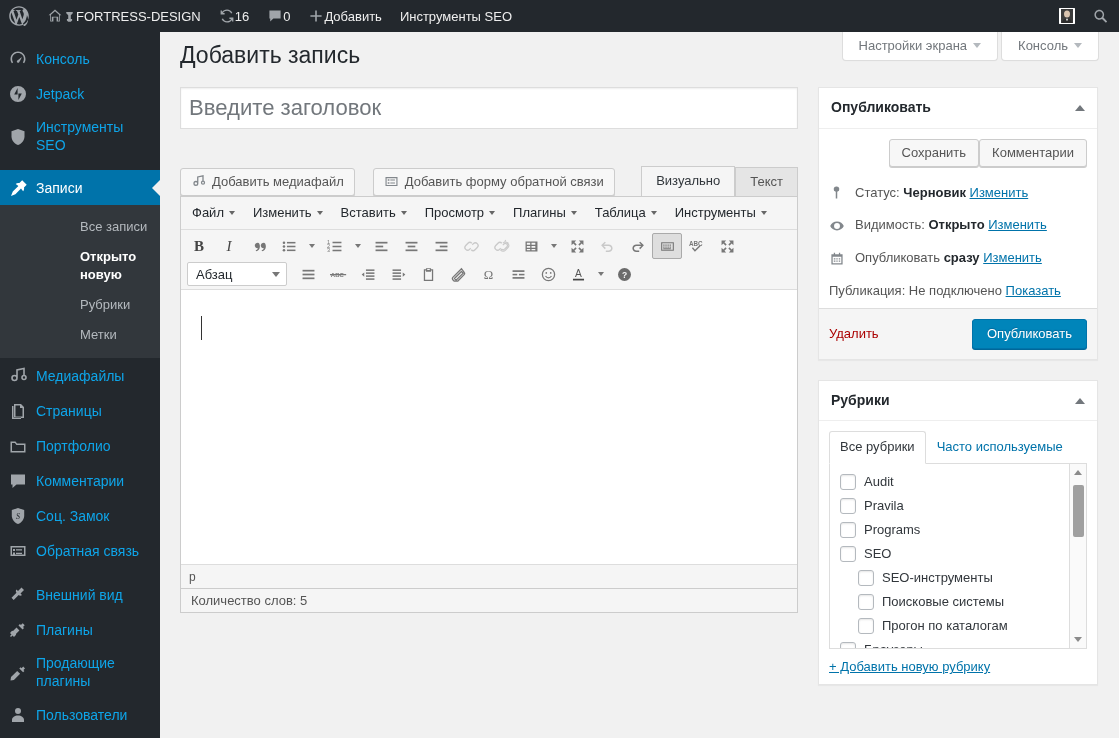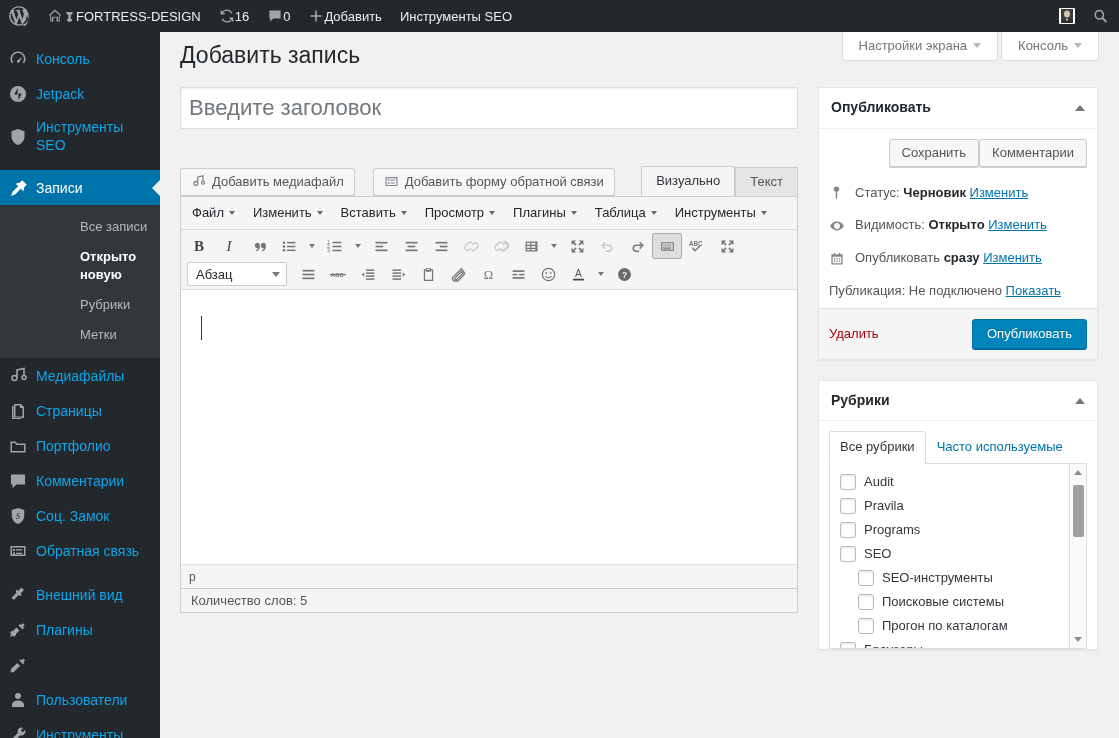--- a/index.html
+++ b/index.html
@@ -587,20 +587,21 @@
     </span>
     <span class="mi-label">Плагины</span>
   </div>
 
   <div class="menu-top">
     <span class="mi-icon">
       <svg width="20" height="20" viewBox="0 0 20 20">
           <path d="M15.2 3.6 13.6 5.2l-1-1-1.3 1.3 3.8 3.8 1.3-1.3-1-1 1.6-1.6-1.8-1.8zM9.2 7.9 3 14.1l-.5 3.4 3.4-.5 6.2-6.2-2.9-2.9z"></path>
         </svg>
     </span>
+    <span class="mi-label">Продающие плагины</span>
   </div>
 
   <div class="menu-top">
     <span class="mi-icon">
       <svg width="20" height="20" viewBox="0 0 20 20">
           <path d="M10 3a3 3 0 110 6 3 3 0 010-6zm0 7.5c3.3 0 6 1.9 6 4.3v2.2H4v-2.2c0-2.4 2.7-4.3 6-4.3z"></path>
         </svg>
     </span>
     <span class="mi-label">Пользователи</span>
   </div>
@@ -1024,19 +1025,22 @@
                     <i></i>
                   </span>
                 <span class="sb-track">
                   <span class="sb-thumb"></span>
                 </span>
                 <span class="sb-arrow down">
                     <i></i>
                   </span>
               </div>
             </div>
+            <div class="add-cat">
+              <a class="wp-link">+ Добавить новую рубрику</a>
+            </div>
           </div>
         </div>
 
       </div>
     </div>
   </div>
 </div>
 
 </body></html>

